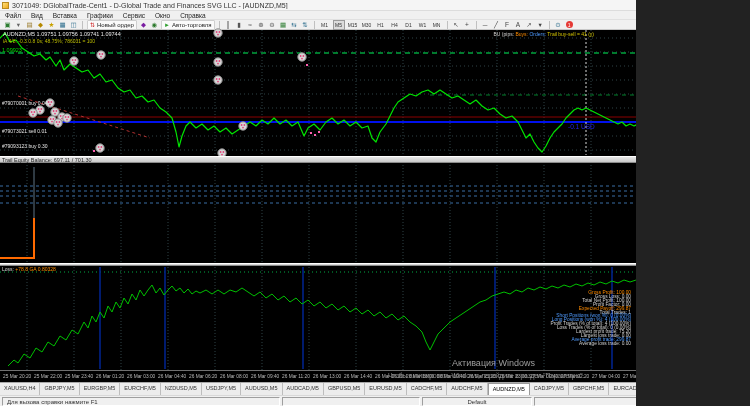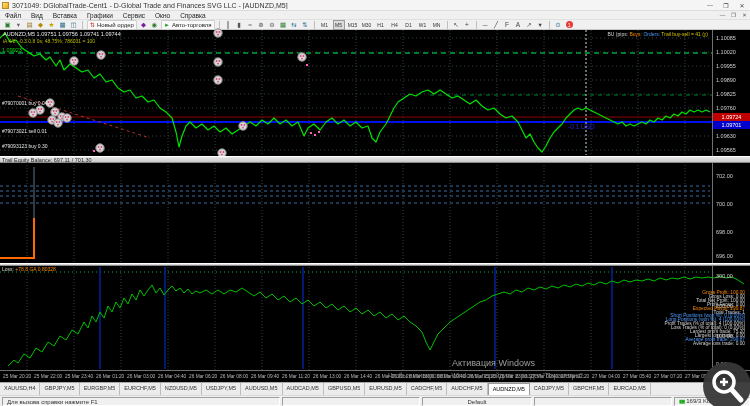--- a/index.html
+++ b/index.html
@@ -1,16 +1,16 @@
 <!DOCTYPE html>
 <html><head>
 <meta charset="utf-8">
 <style>
   html,body{margin:0;padding:0;background:#222;}
-  #app{position:relative;width:750px;height:406px;background:#000;overflow:hidden;
+  #app{position:relative;width:636px;height:406px;background:#000;overflow:hidden;
        font-family:"Liberation Sans",sans-serif;-webkit-font-smoothing:antialiased;}
   
   .titlebar{position:absolute;left:0;top:0;width:750px;height:11px;background:#f5f5f5;
             display:flex;align-items:center;font-size:7px;color:#333;border-bottom:1px solid #dcdcdc;box-sizing:border-box;}
   .app-icon{width:7px;height:7px;margin:0 3px 0 2px;background:linear-gradient(135deg,#ffe07a,#f0a81c);
             border:1px solid #b98a1f;box-sizing:border-box;}
   .title-text{flex:1;white-space:nowrap;overflow:hidden;}
   .win-btn{width:16px;text-align:center;font-size:6px;color:#444;cursor:default;}
   .menubar{position:absolute;left:0;top:11px;width:750px;height:9px;background:#f0f0f0;display:flex;
            align-items:center;font-size:6.5px;color:#222;border-bottom:1px solid #e0e0e0;box-sizing:border-box;}

